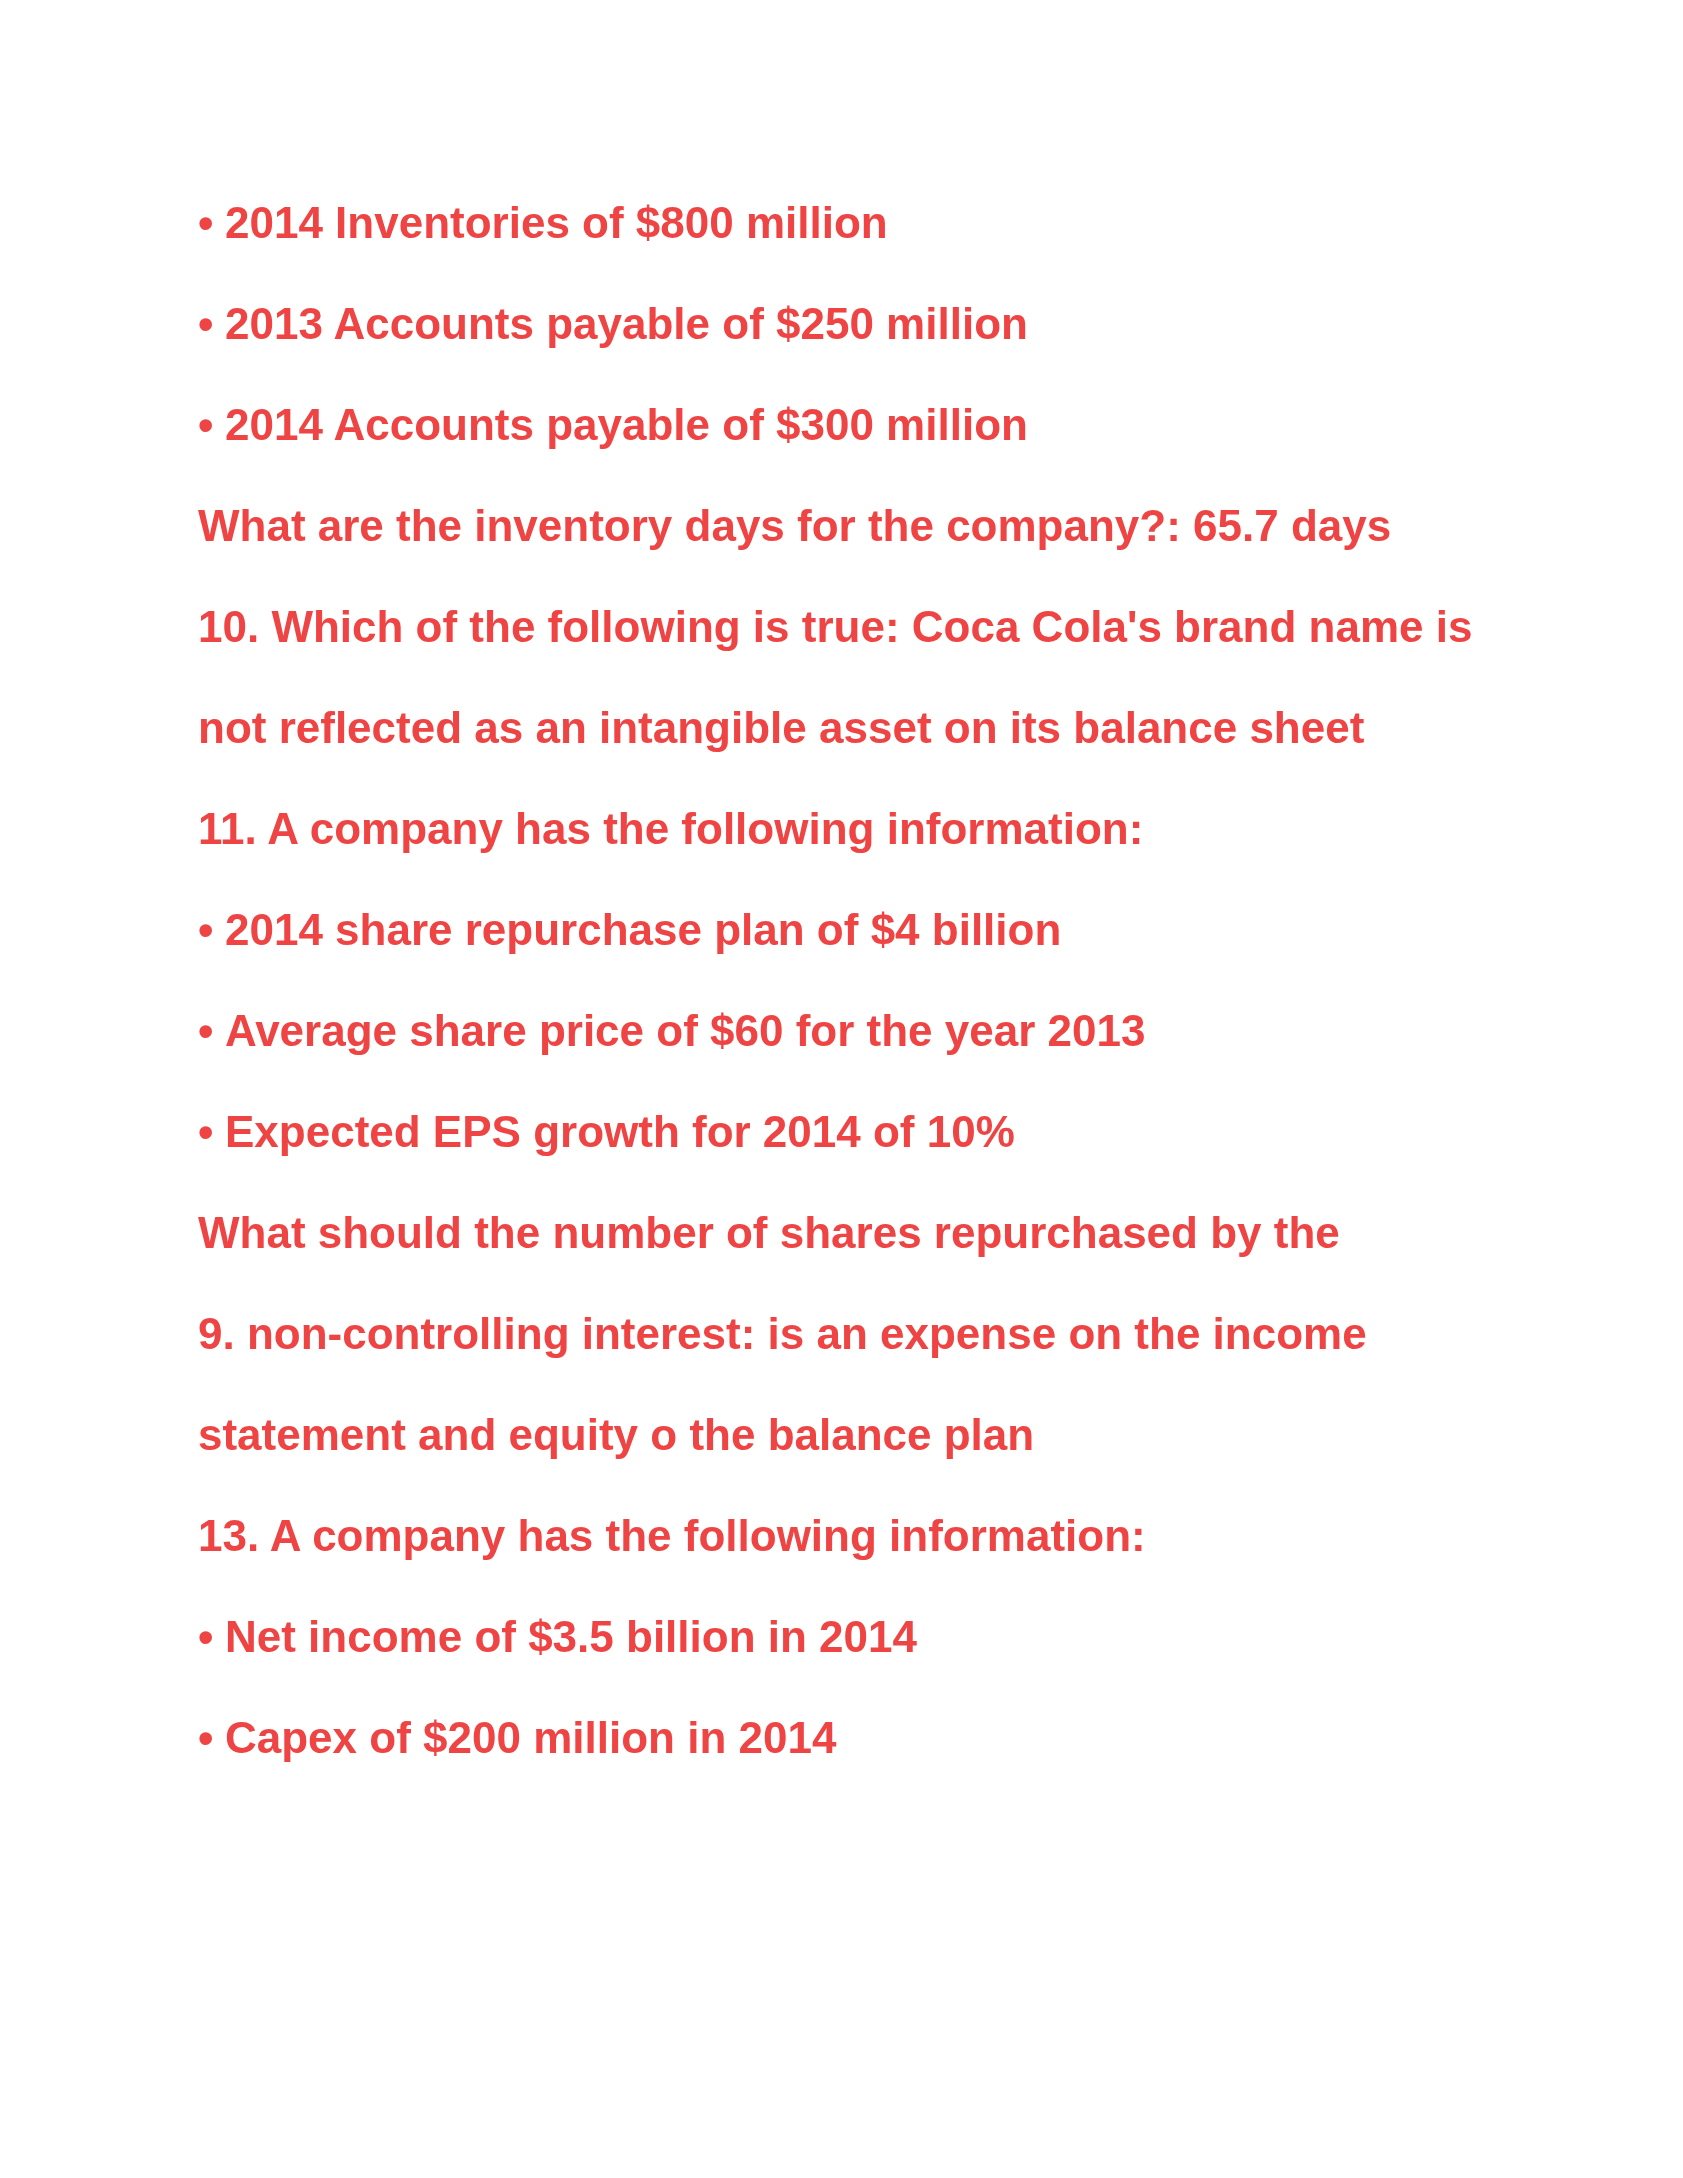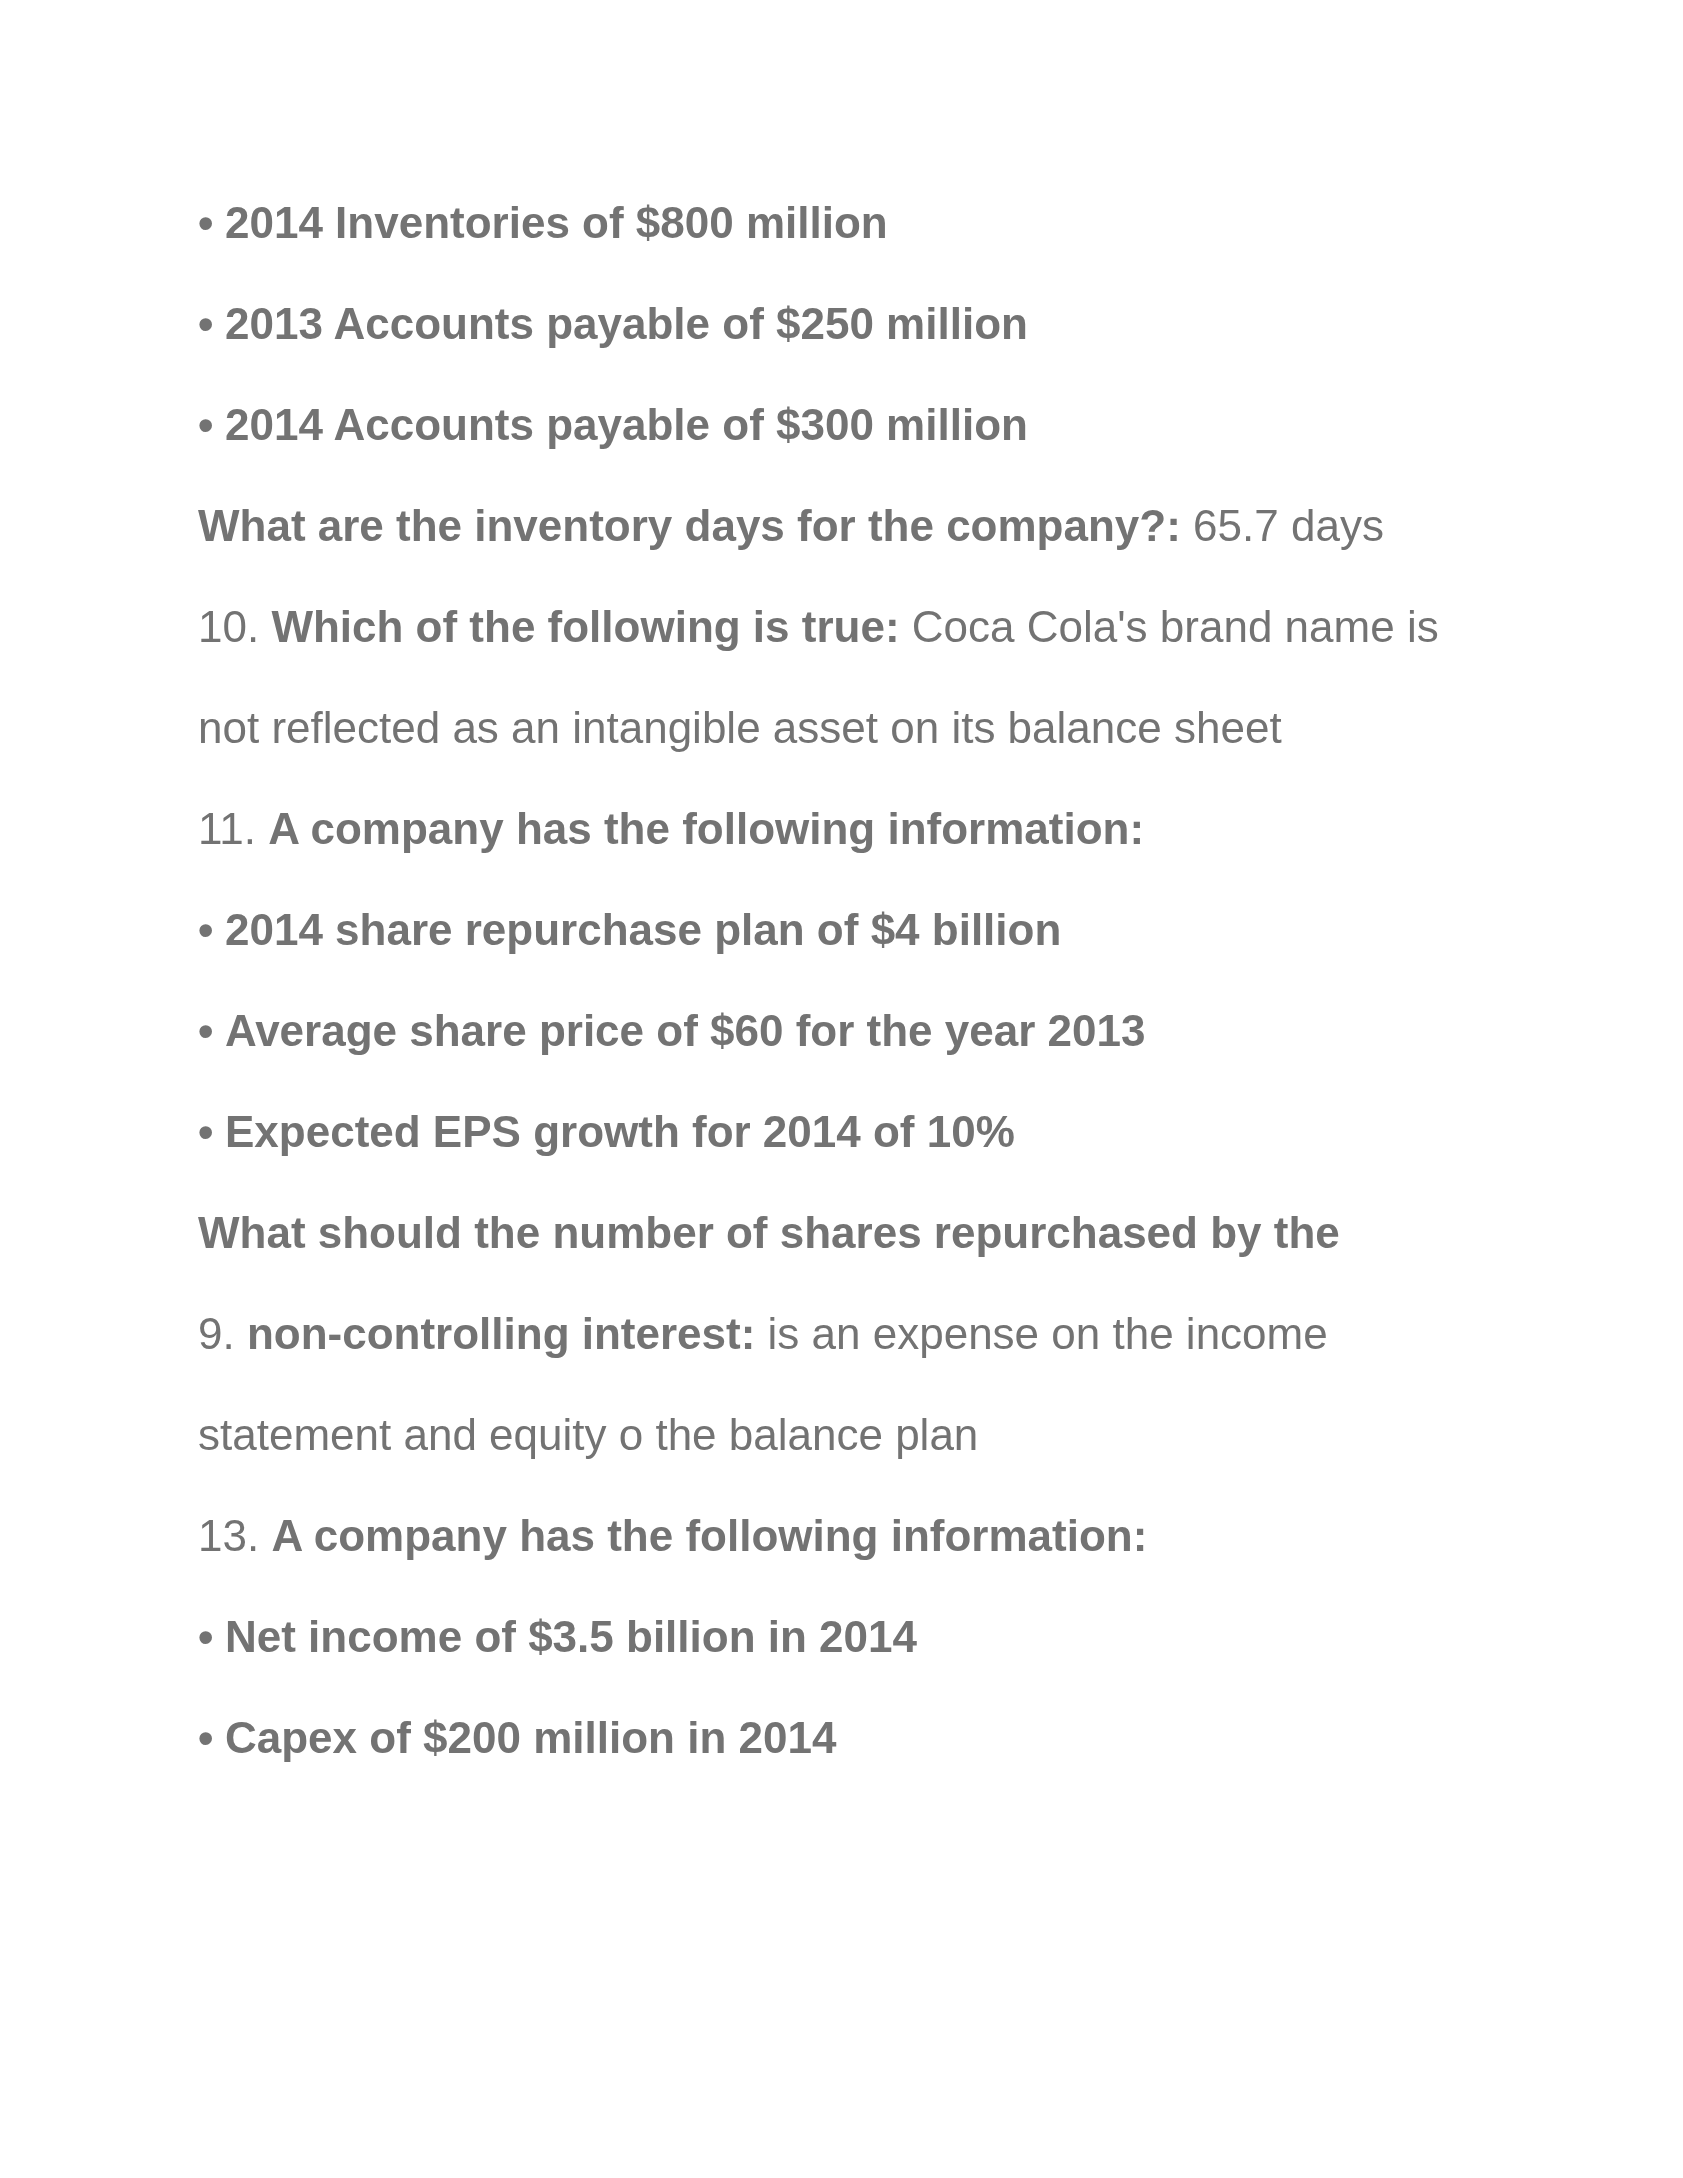--- a/index.html
+++ b/index.html
@@ -30,33 +30,33 @@
     letter-spacing: 0;
   }
   .text-line {
     white-space: nowrap;
     height: 101px;
   }
   .seg-bold {
     font-weight: bold;
   }
   .seg-regular {
-    font-weight: normal;
+    font-weight: bold;
   }
   .bullet-marker {
     font-weight: bold;
     display: inline-block;
     min-width: 27px;
   }
 </style>
 </head>
 <body style="background: rgb(255, 255, 255);">
 
 <main class="page">
-  <div class="text-block" style="color: #737373;">
+  <div class="text-block" style="color: #ef4444;">
       <div class="text-line"><span class="bullet-marker">• </span><span class="seg-bold">2014 Inventories of $800 million</span></div>
       <div class="text-line"><span class="bullet-marker">• </span><span class="seg-bold">2013 Accounts payable of $250 million</span></div>
       <div class="text-line"><span class="bullet-marker">• </span><span class="seg-bold">2014 Accounts payable of $300 million</span></div>
       <div class="text-line"><span class="seg-bold">What are the inventory days for the company?: </span><span class="seg-regular">65.7 days</span></div>
       <div class="text-line"><span class="seg-regular">10. </span><span class="seg-bold">Which of the following is true: </span><span class="seg-regular">Coca Cola's brand name is</span></div>
       <div class="text-line"><span class="seg-regular">not reflected as an intangible asset on its balance sheet</span></div>
       <div class="text-line"><span class="seg-regular">11. </span><span class="seg-bold">A company has the following information:</span></div>
       <div class="text-line"><span class="bullet-marker">• </span><span class="seg-bold">2014 share repurchase plan of $4 billion</span></div>
       <div class="text-line"><span class="bullet-marker">• </span><span class="seg-bold">Average share price of $60 for the year 2013</span></div>
       <div class="text-line"><span class="bullet-marker">• </span><span class="seg-bold">Expected EPS growth for 2014 of 10%</span></div>

